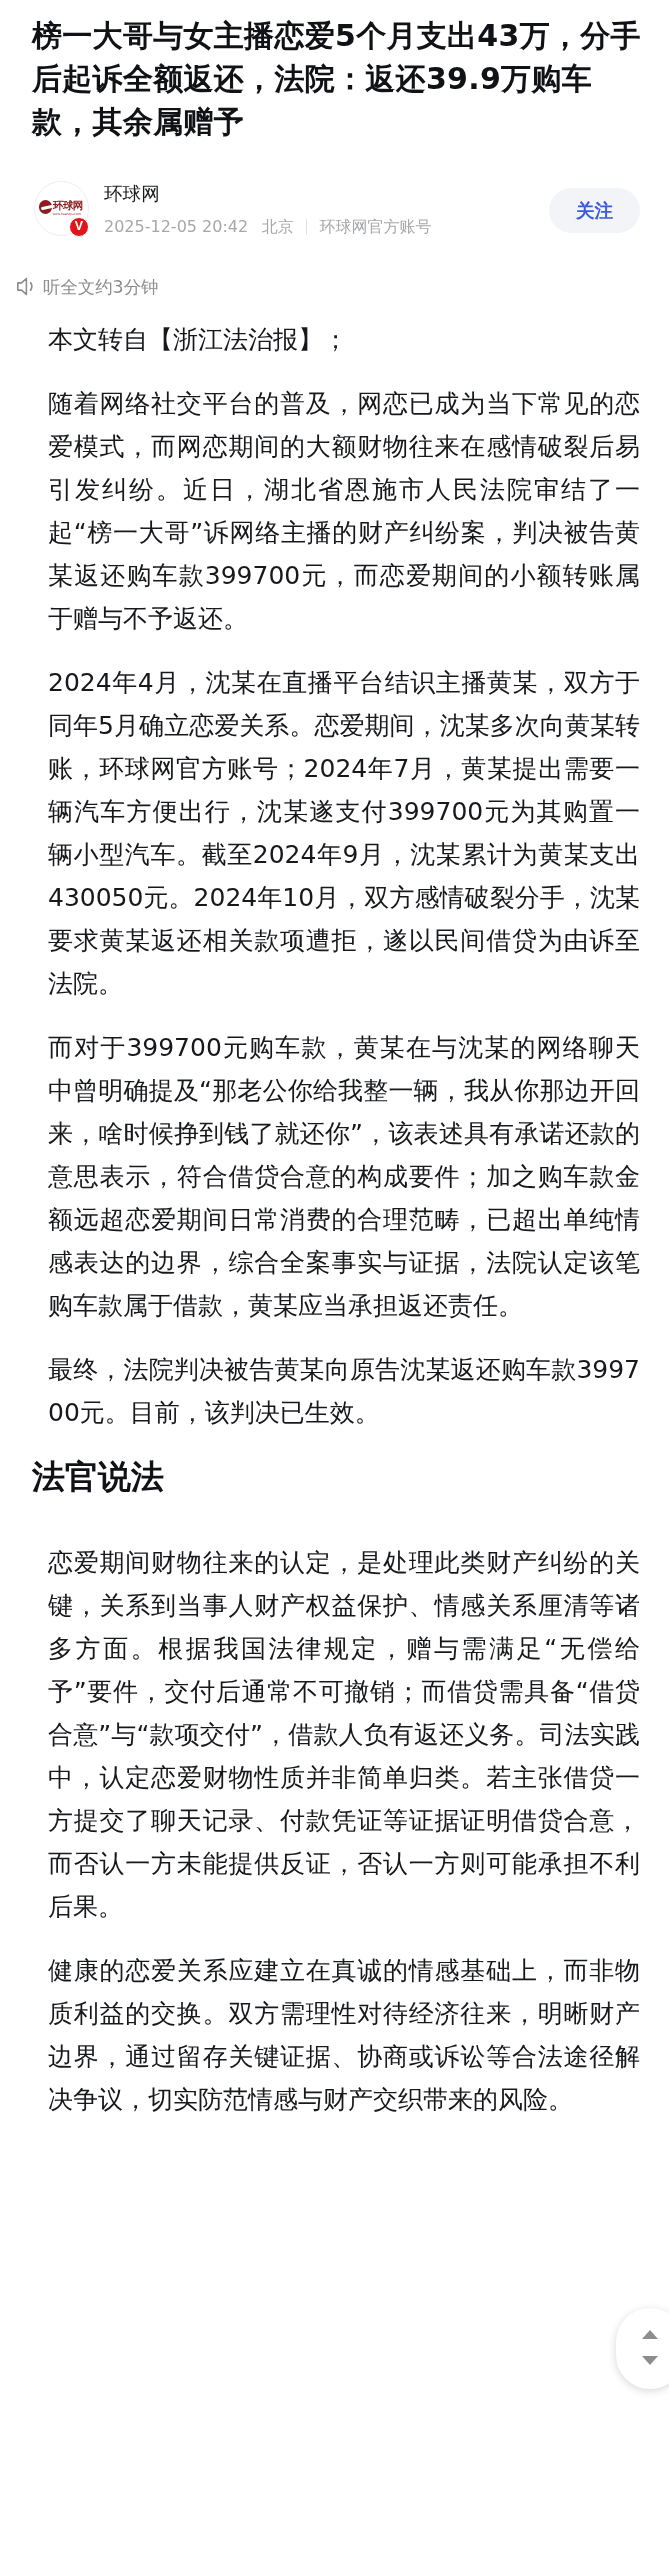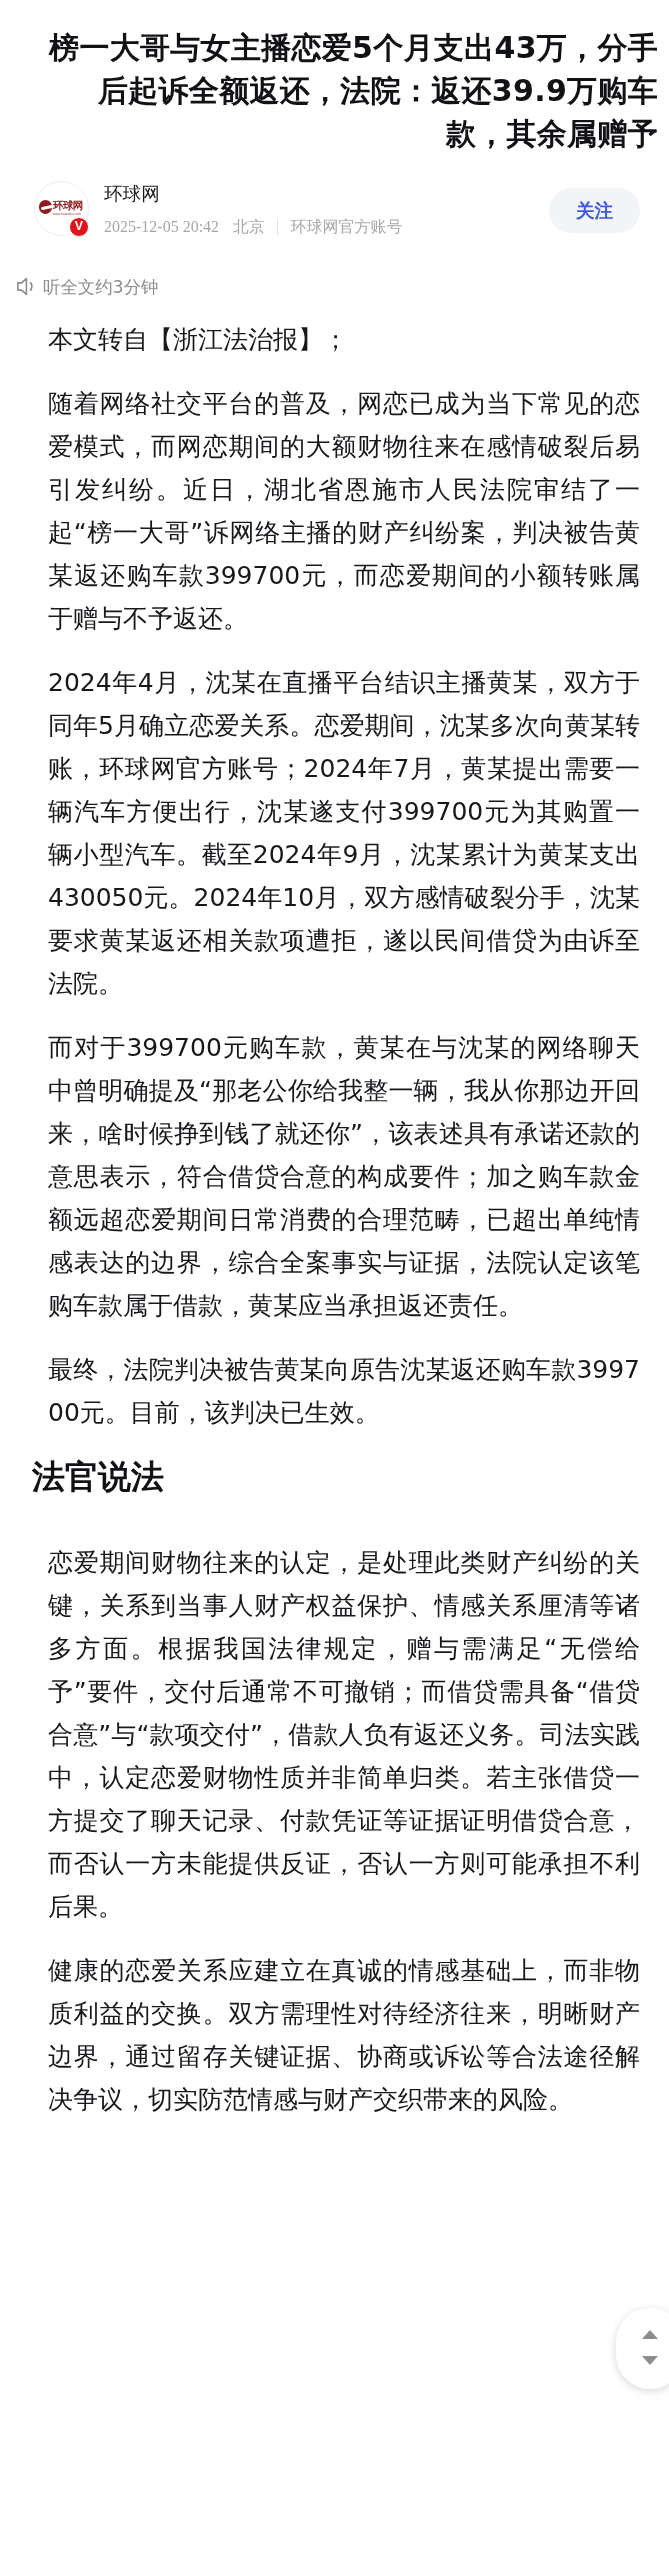--- a/index.html
+++ b/index.html
@@ -9,27 +9,26 @@
     position: relative;
     overflow: hidden;
     font-family: "DejaVu Sans", "Liberation Sans", sans-serif;
     color: #15161a;
   }
   .title {
     position: absolute;
     left: 32px;
     top: 13.6px;
     width: 614px;
-    margin: 12px;
+    margin: 0;
     font-size: 30px;
     line-height: 43px;
     font-weight: bold;
     color: #111216;
     letter-spacing: 0.3px;
-    text-align: right;
   }
   .author-row {
     position: absolute;
     left: 0;
     top: 180px;
     width: 669px;
     height: 60px;
   }
   .avatar {
     position: absolute;
@@ -115,21 +114,20 @@
   .author-meta {
     position: absolute;
     left: 104px;
     top: 36px;
     font-size: 16px;
     line-height: 21px;
     color: #a6a7ab;
     white-space: nowrap;
     display: flex;
     align-items: center;
-    font-family: Liberation Serif, serif;
   }
   .meta-sep {
     display: inline-block;
     width: 0.9px;
     height: 16px;
     background: #e1e2e5;
     margin: 0 12.4px 0 12.4px;
   }
   .meta-gap { display: inline-block; width: 13.6px; }
   .follow-button {

